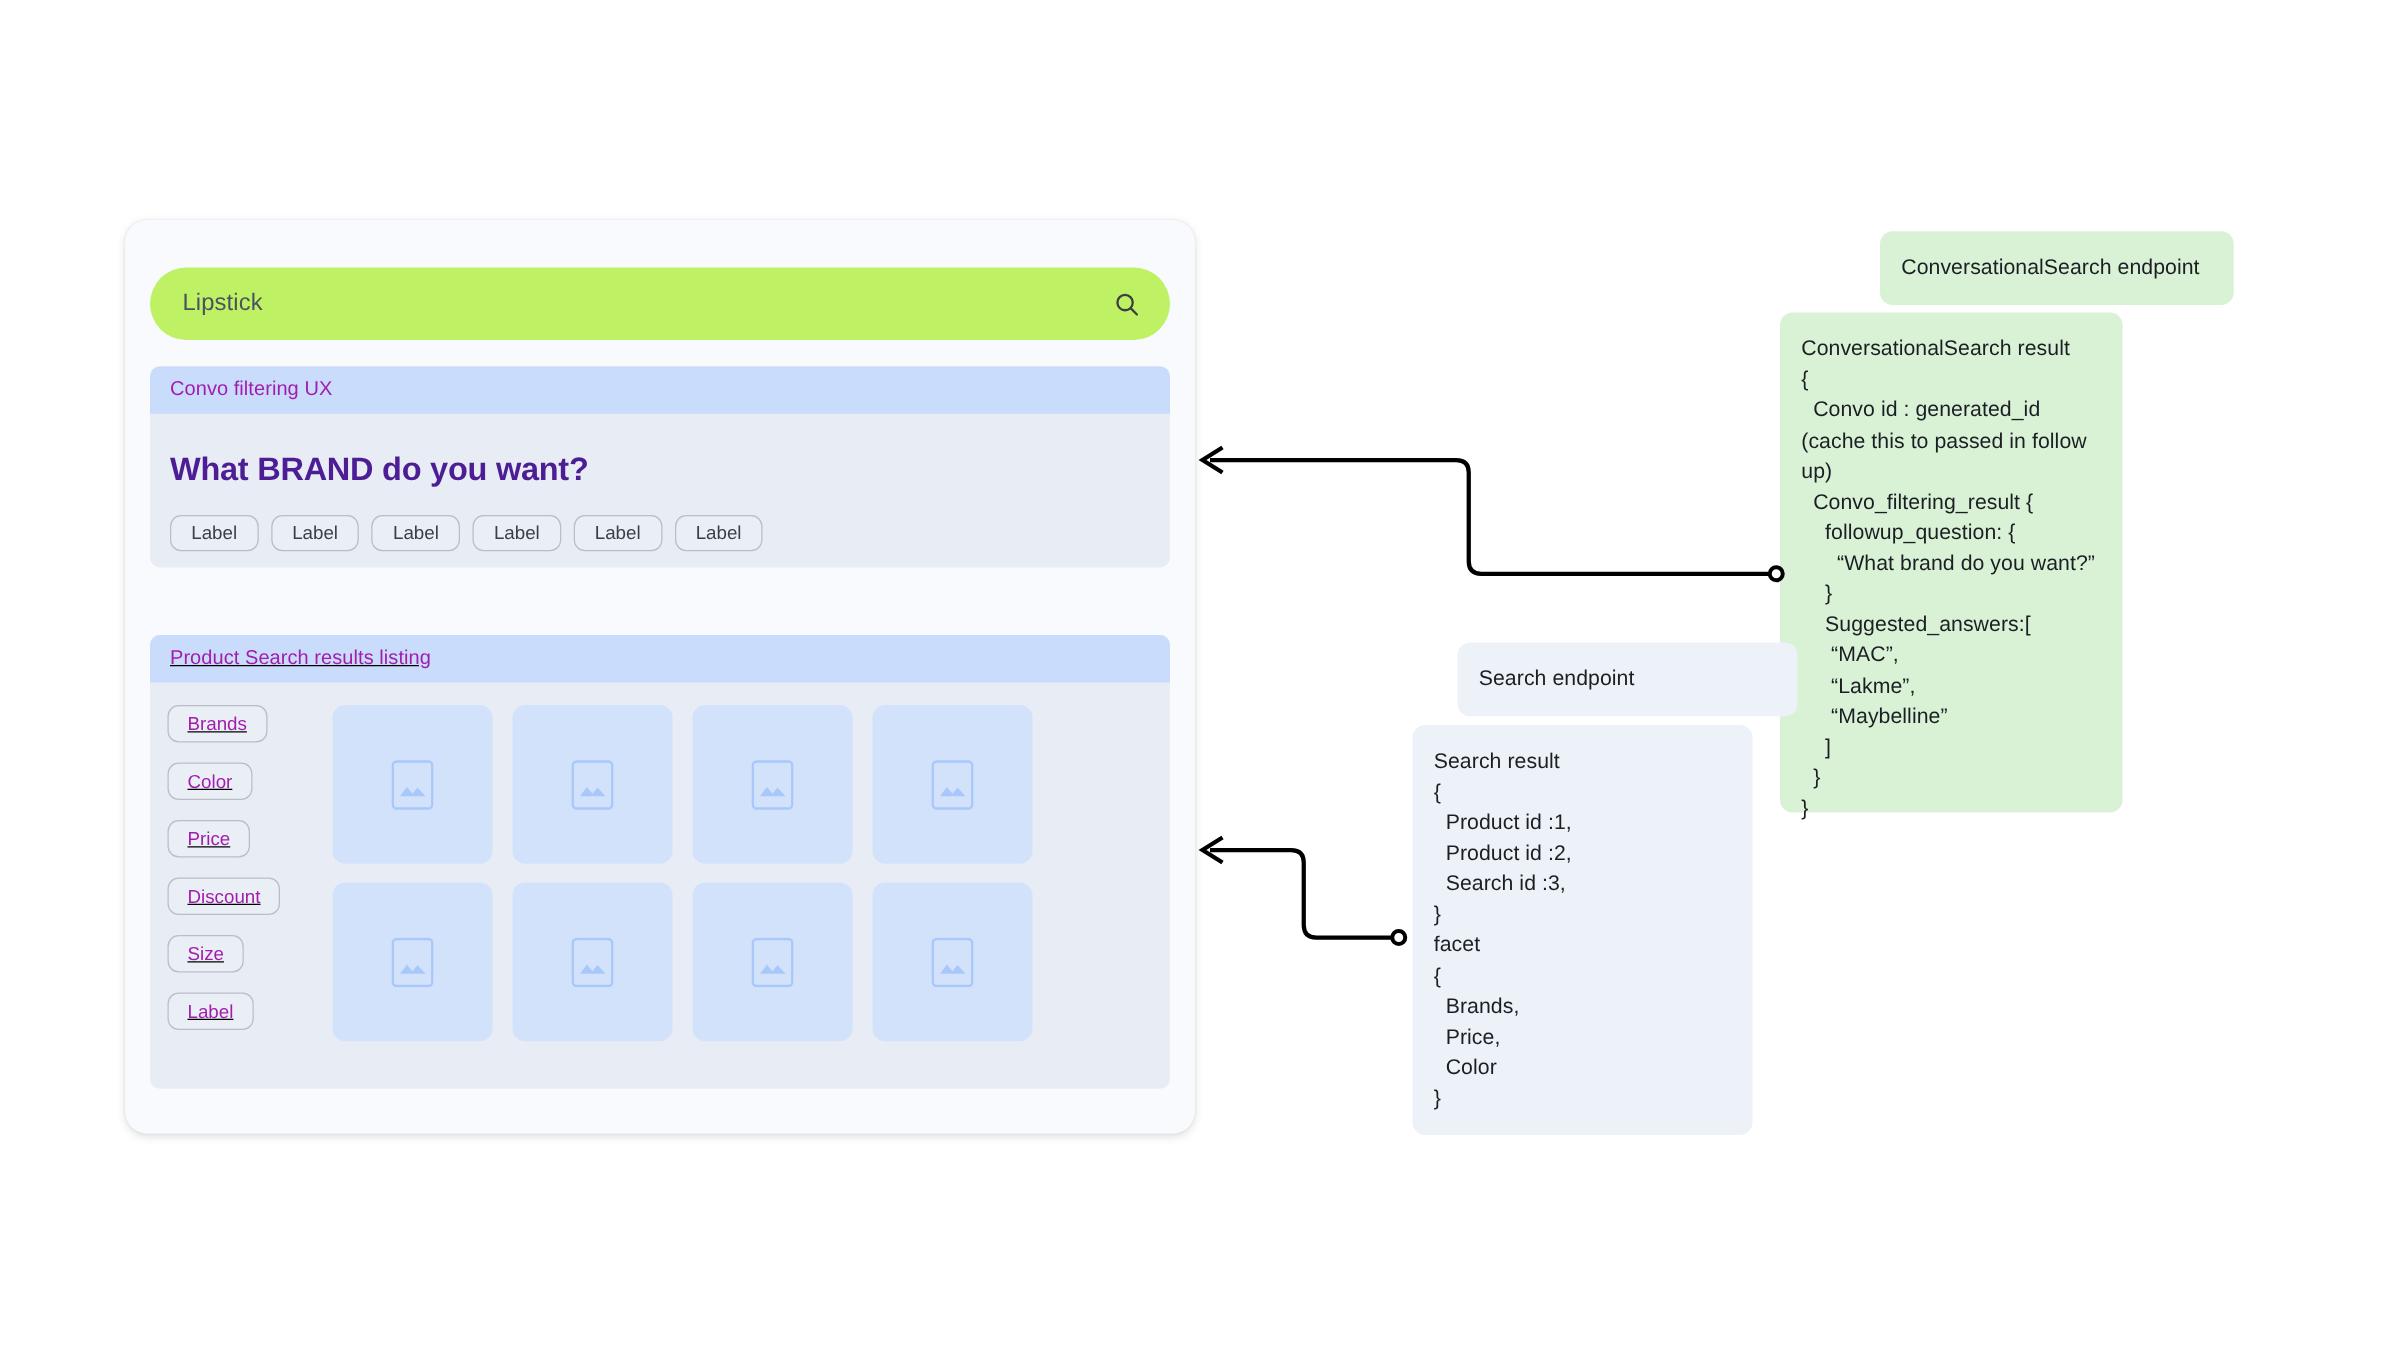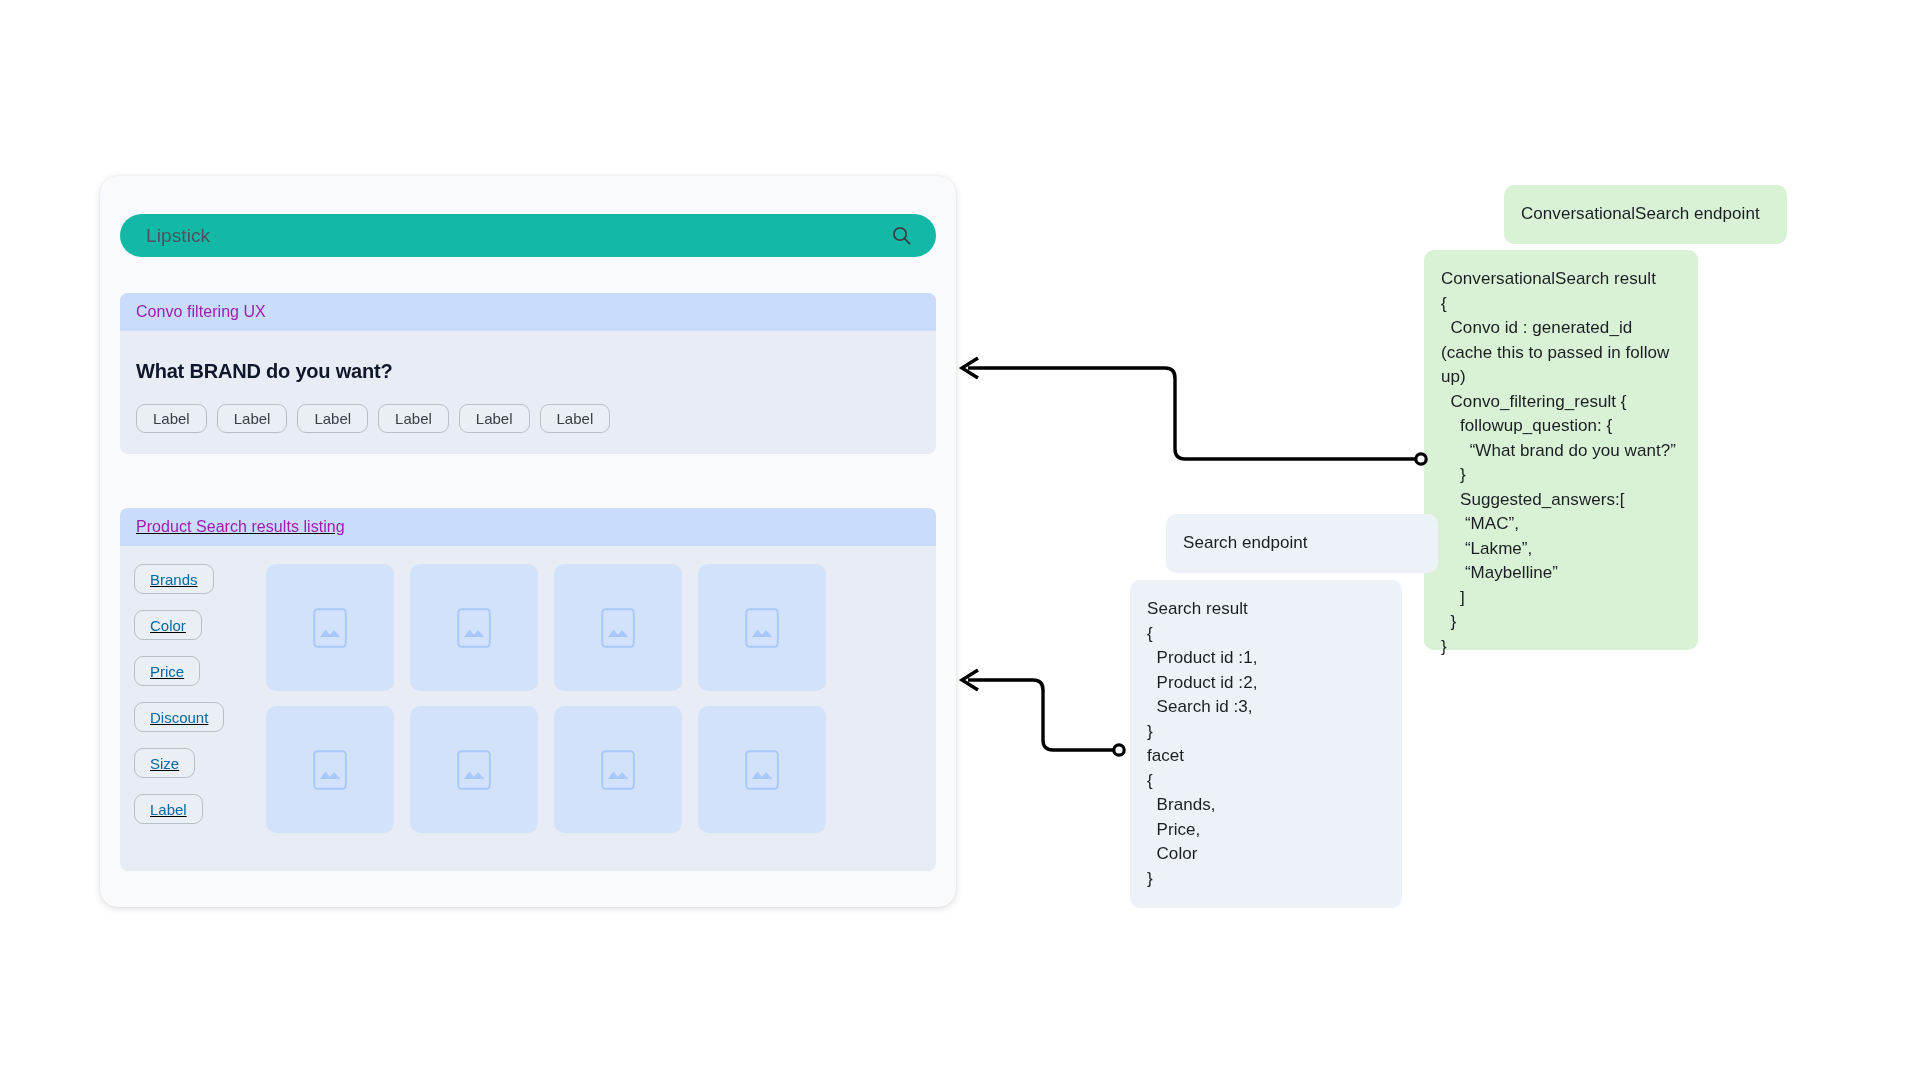--- a/index.html
+++ b/index.html
@@ -18,22 +18,22 @@
     width: 856px; height: 731px;
     background: #f8fafd;
     border-radius: 18px;
     box-shadow: 0 2px 7px rgba(60,64,67,0.16), 0 0 2px rgba(60,64,67,0.10);
   }
 
   
   .search-field {
     position: absolute;
     left: 20px; top: 38px;
-    width: 816px; height: 43px;
-    background: #14b8a6;
+    width: 816px; height: 58px;
+    background: #bef264;
     border-radius: 30px;
     display: flex; align-items: center;
   }
   .search-value {
     margin-left: 26px;
     font-size: 19px;
     color: #4c535e;
     letter-spacing: .1px;
   }
   .search-icon-btn {
@@ -59,23 +59,23 @@
     padding-left: 16px;
     font-size: 16px;
     color: #a21caf;
     letter-spacing: .05px;
   }
 
   
   .sec-convo { top: 117px; height: 161px; }
   .convo-title {
     margin: 29px 0 16px 16px;
-    font-size: 20px;
+    font-size: 26px;
     font-weight: bold;
-    color: #0f172a;
+    color: #4c1d95;
     letter-spacing: -.2px;
   }
   .chip-row {
     display: flex; gap: 10px;
     margin: 21px 0 0 16px;
   }
   .chip {
     height: 29px; padding: 0 16px;
     border: 1px solid #b9bec7;
     border-radius: 9px;
@@ -96,21 +96,21 @@
     padding-left: 14px;
     display: flex; flex-direction: column; gap: 16px;
   }
   .facet-chip {
     height: 30px; padding: 0 15px;
     border: 1px solid #b9bec7;
     border-radius: 9px;
     background: #eaeef5;
     display: inline-flex; align-items: center;
     align-self: flex-start;
-    font-size: 15px; color: #0369a1;
+    font-size: 15px; color: #a21caf;
     white-space: nowrap;
   }
   .grid {
     flex: 1;
     display: grid;
     grid-template-columns: repeat(4, 128px);
     gap: 15px 16px;
     padding-left: 6px;
   }
   .pcard {

